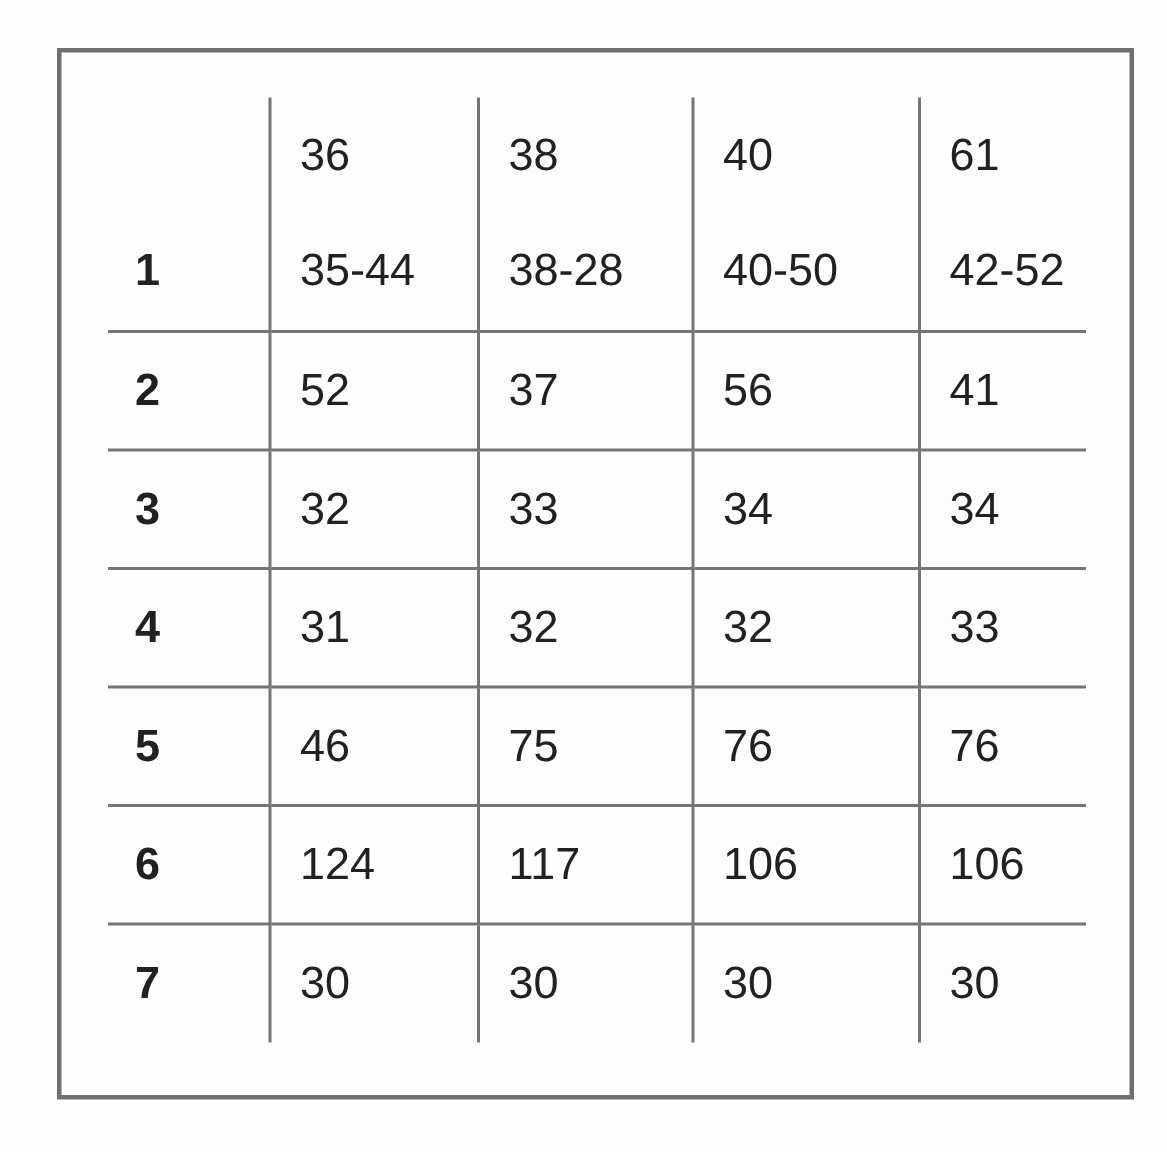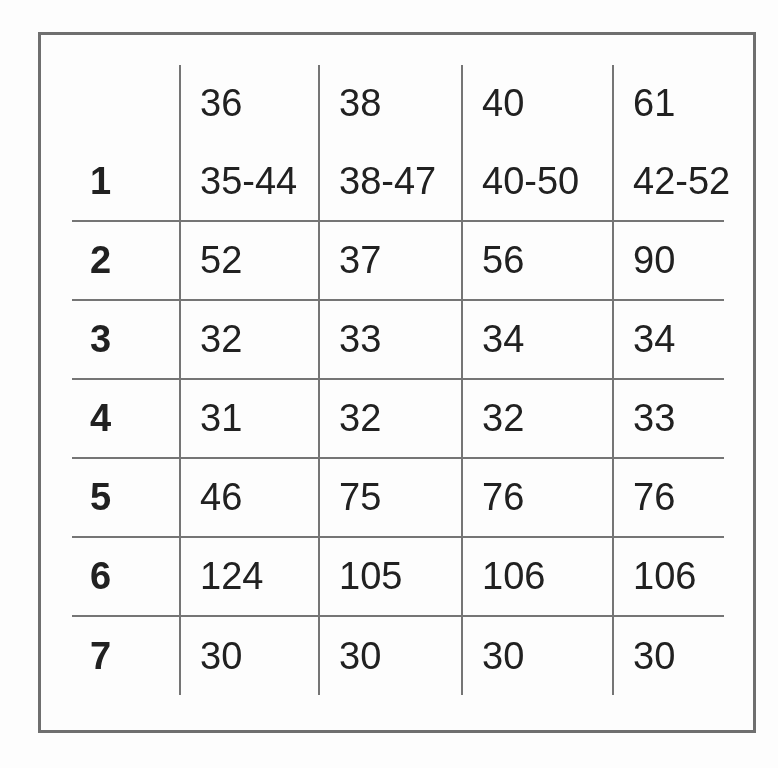--- a/index.html
+++ b/index.html
@@ -25,21 +25,21 @@
     height: 701px;
     border: 3px solid var(--frame-border);
     background: var(--panel-background);
   }
   table.size-table {
     border-collapse: collapse;
     table-layout: fixed;
     width: 652px;
     margin-left: 31px;
     margin-top: 30px;
-    font-size: 38px;
+    font-size: 30px;
   }
   .size-table col.c0 { width: 108px; }
   .size-table col.c1 { width: 139px; }
   .size-table col.c2 { width: 143px; }
   .size-table col.c3 { width: 151px; }
   .size-table col.c4 { width: 111px; }
   .size-table th, .size-table td {
     height: 79px;
     padding: 0 0 0 19px;
     text-align: left;
@@ -84,31 +84,31 @@
         <th>36</th>
         <th>38</th>
         <th>40</th>
         <th>61</th>
       </tr>
     </thead>
     <tbody id="table-body">
   <tr>
     <th class="row-label">1</th>
     <td>35-44</td>
-    <td>38-47</td>
+    <td>38-28</td>
     <td>40-50</td>
     <td>42-52</td>
   </tr>
 
   <tr>
     <th class="row-label">2</th>
     <td>52</td>
     <td>37</td>
     <td>56</td>
-    <td>90</td>
+    <td>41</td>
   </tr>
 
   <tr>
     <th class="row-label">3</th>
     <td>32</td>
     <td>33</td>
     <td>34</td>
     <td>34</td>
   </tr>
 
@@ -124,21 +124,21 @@
     <th class="row-label">5</th>
     <td>46</td>
     <td>75</td>
     <td>76</td>
     <td>76</td>
   </tr>
 
   <tr>
     <th class="row-label">6</th>
     <td>124</td>
-    <td>105</td>
+    <td>117</td>
     <td>106</td>
     <td>106</td>
   </tr>
 
   <tr>
     <th class="row-label">7</th>
     <td>30</td>
     <td>30</td>
     <td>30</td>
     <td>30</td>

